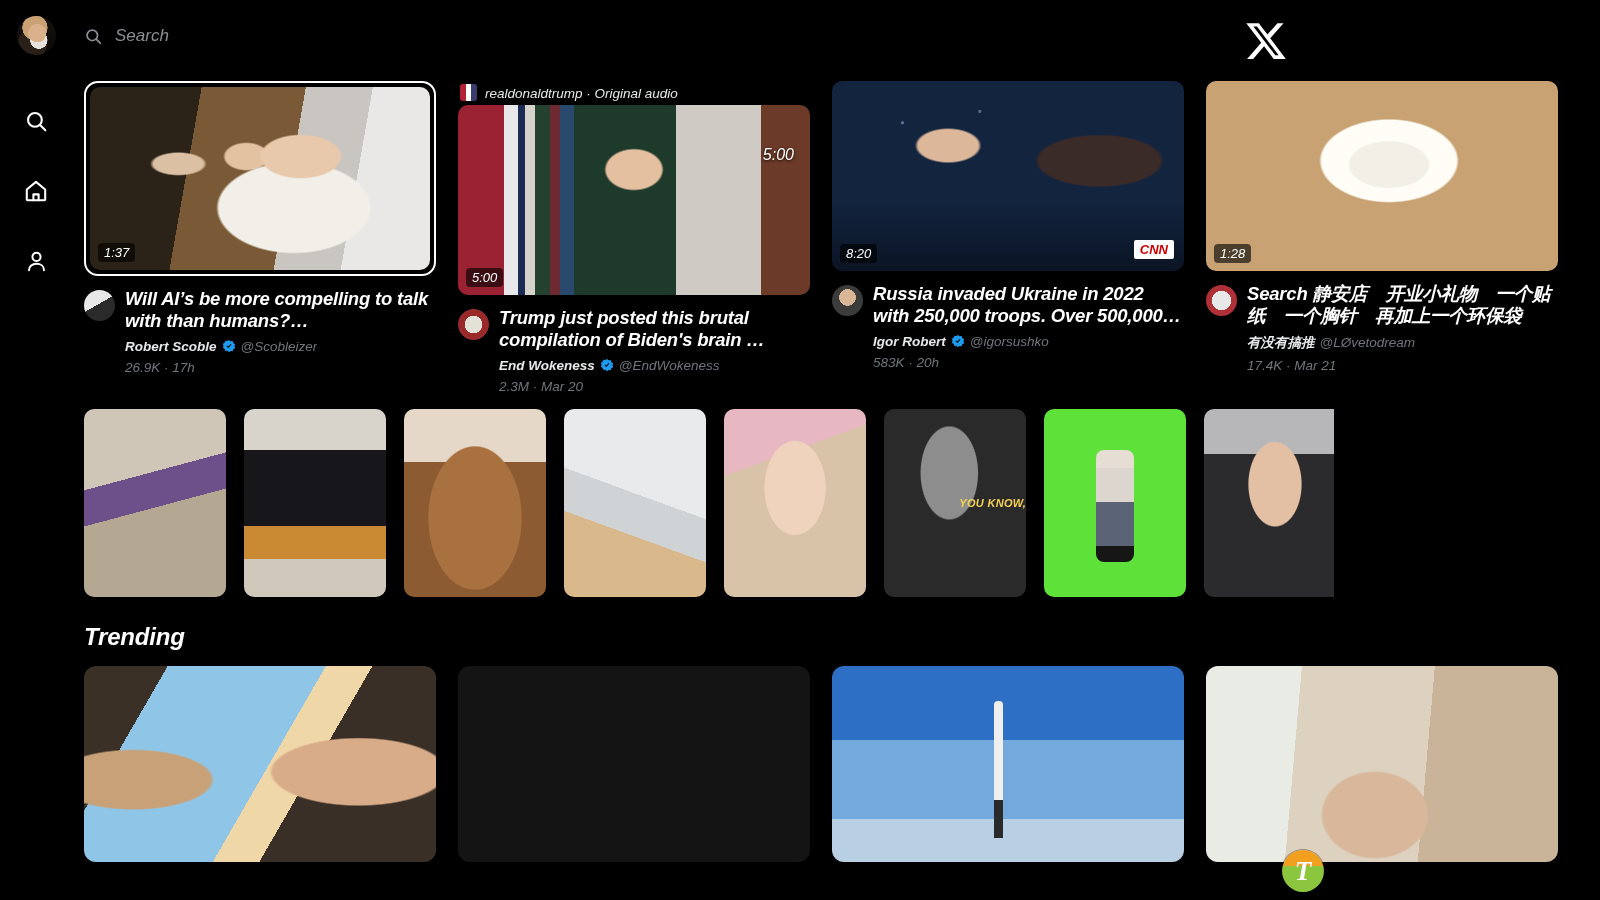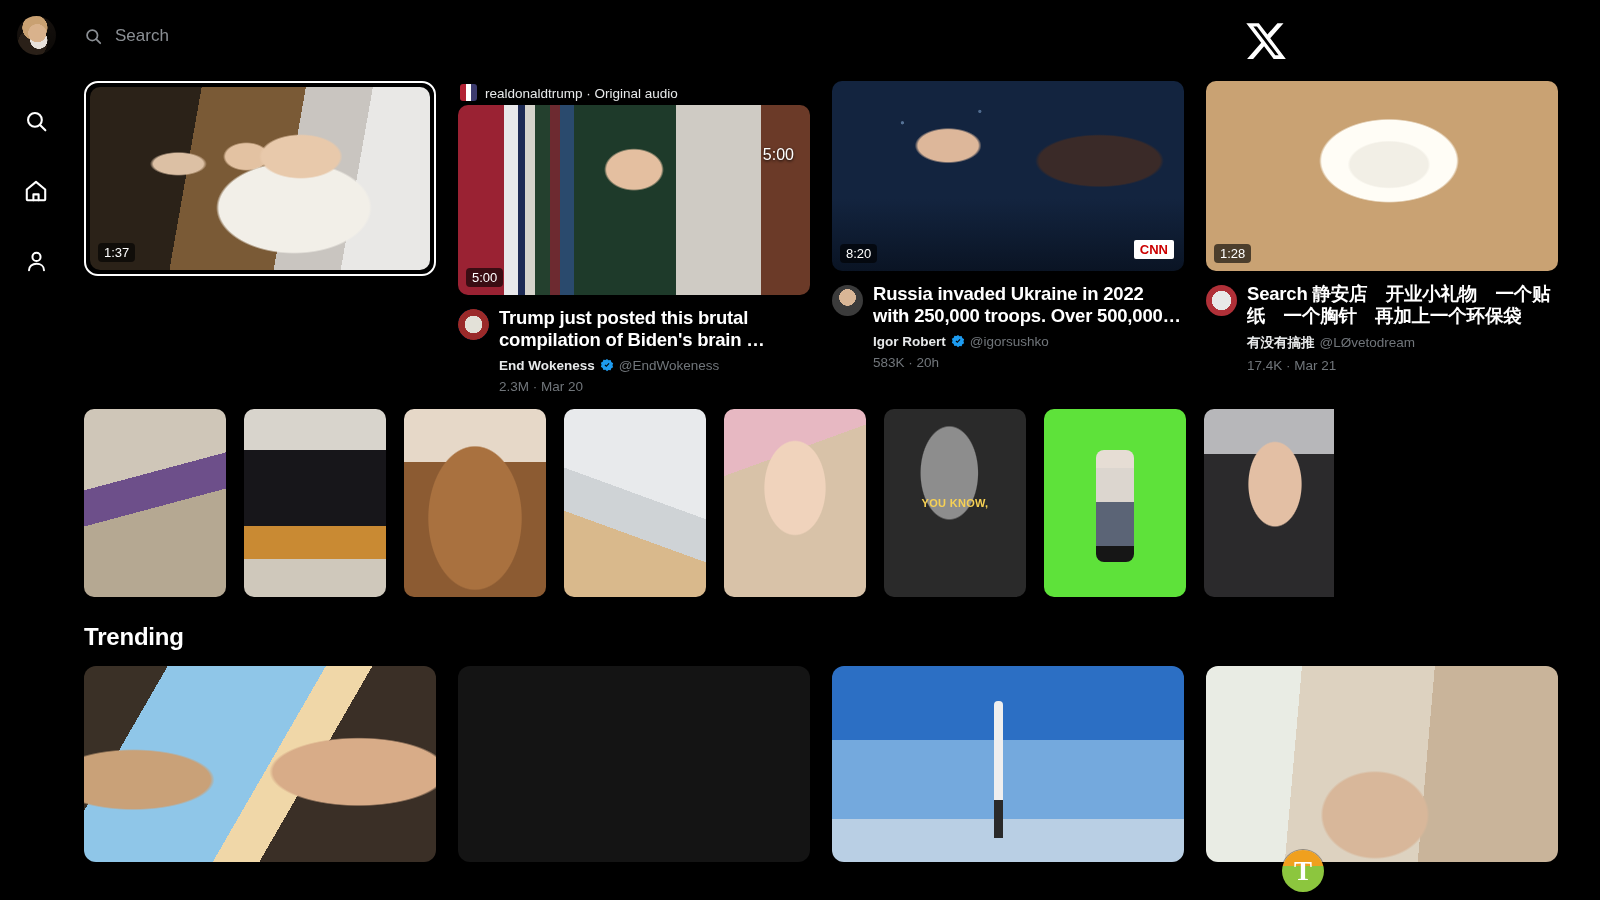--- a/index.html
+++ b/index.html
@@ -3,21 +3,21 @@
 <meta charset="utf-8">
 <style>
   * { box-sizing: border-box; margin: 0; padding: 0; }
   html, body {
     width: 1600px; height: 900px;
     background: #000;
     overflow: hidden;
     font-family: "Liberation Sans", sans-serif;
     color: #fff;
   }
-  .app { position: relative; width: 1334px; height: 900px; background: #000; }
+  .app { position: relative; width: 1334px; height: 900px; background: #000; font-style: italic; }
 
   
   .rail {
     position: absolute; left: 0; top: 0; width: 72px; height: 900px;
     display: flex; flex-direction: column; align-items: center;
     padding-top: 16px; z-index: 6;
   }
   .rail-avatar {
     width: 39px; height: 39px; border-radius: 50%;
     background:
@@ -99,21 +99,21 @@
   .stats { margin-top: 6px; font-size: 13.5px; color: #71767b; }
 
   
   .shorts-row { display: flex; gap: 18px; padding: 0 12px; margin-top: 15px; overflow: hidden; }
   .short {
     width: 142px; height: 188px; flex: none; border-radius: 10px; overflow: hidden;
     position: relative; cursor: pointer; background: #1a1a1a;
   }
   .short .cap {
     position: absolute; left: 0; right: 0; top: 50%; transform: translateY(-50%);
-    text-align: center; font-size: 11px; font-weight: 800; letter-spacing: .3px;
+    text-align: right; font-size: 11px; font-weight: 800; letter-spacing: .3px;
   }
 
   
   .trend-row { display: flex; gap: 22px; padding: 0 12px; margin-top: 15px; }
   .trend {
     width: 352px; height: 196px; flex: none; border-radius: 12px; overflow: hidden;
     background: #141414; cursor: pointer; position: relative;
   }
 
   
@@ -228,20 +228,35 @@
   <div class="content">
 
     <div class="foryou-row">
 
       <div class="vcard selected">
         <div class="thumbwrap">
           <div class="thumb f1">
             <span class="dur bl">1:37</span>
           </div>
         </div>
+        <div class="meta">
+          <div class="av" style="background:linear-gradient(150deg,#e8e8e8 0 46%,#2a2a2a 46% 100%)"></div>
+          <div class="col">
+            <div class="title">Will AI’s be more compelling to talk with than humans?…</div>
+            <div class="byline">
+              <span class="nm">Robert Scoble</span>
+              <svg class="verified" viewBox="0 0 24 24" fill="#1d9bf0">
+                  <path d="M12 1.5 14.6 4l3.6-.4 1.2 3.4 3.1 1.9-1.1 3.4 1.1 3.4-3.1 1.9-1.2 3.4-3.6-.4L12 22.5 9.4 20l-3.6.4-1.2-3.4-3.1-1.9L2.6 11.7 1.5 8.3l3.1-1.9L5.8 3 9.4 3.4z"></path>
+                  <path d="m10.8 15.4-3-3 1.3-1.3 1.7 1.7 4.1-4.1 1.3 1.3z" fill="#000"></path>
+                </svg>
+              <span class="hd">@Scobleizer</span>
+            </div>
+            <div class="stats">26.9K · 17h</div>
+          </div>
+        </div>
       </div>
 
       <div class="vcard">
         <div class="audiohdr">
           <span class="flagdot"></span>
           <span>realdonaldtrump · Original audio</span>
         </div>
         <div class="thumbwrap">
           <div class="thumb f2">
             <span class="dur tr">5:00</span>

